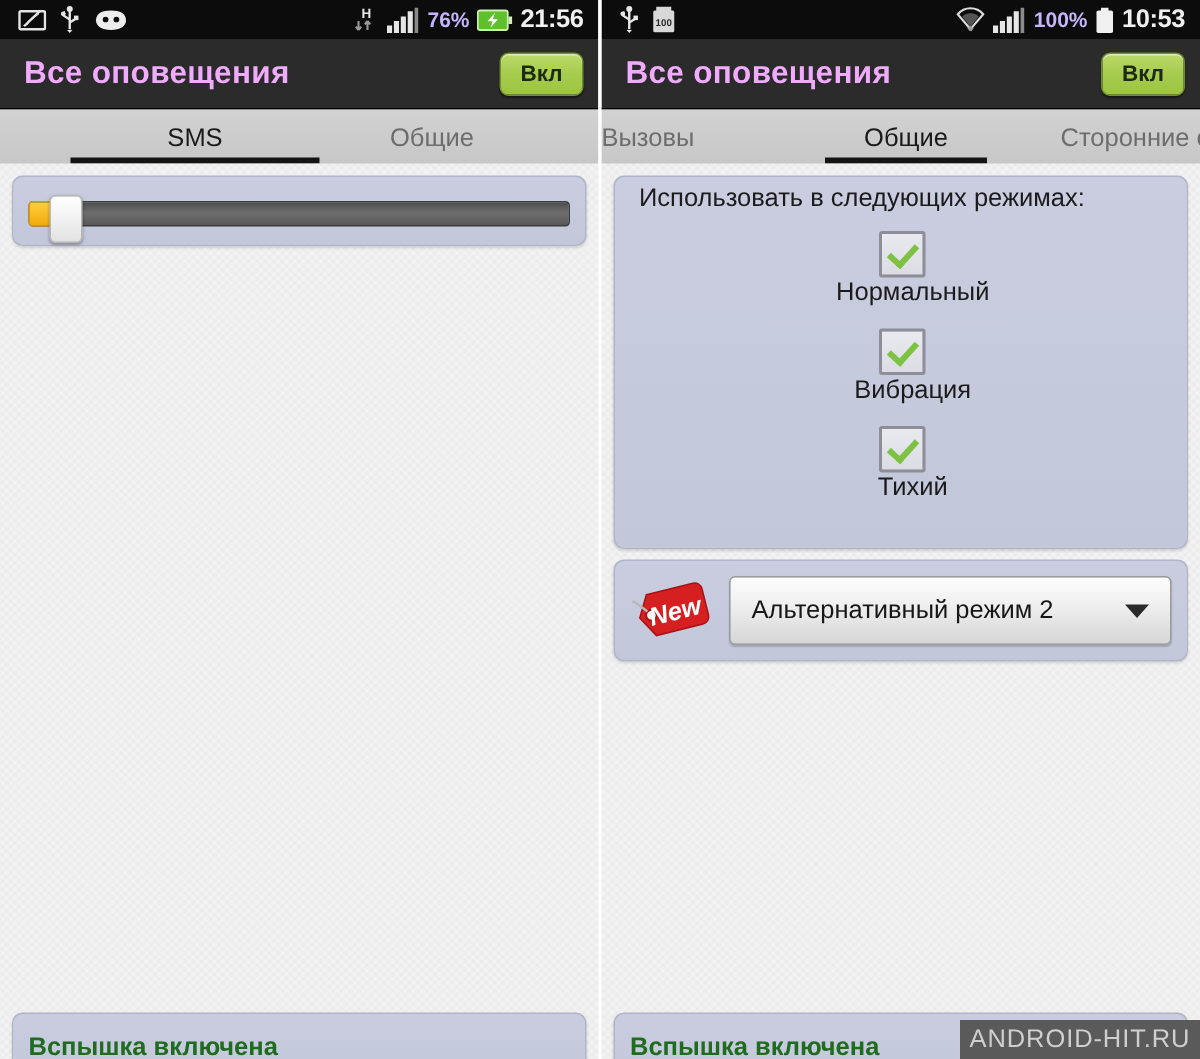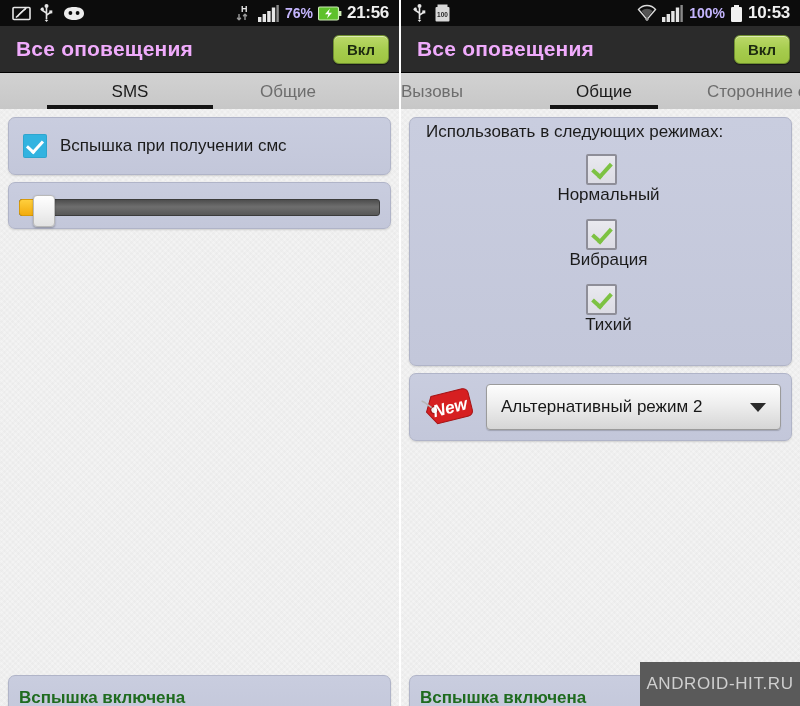--- a/index.html
+++ b/index.html
@@ -214,21 +214,21 @@
     display:flex;align-items:center;
     padding:0 10px;
     box-shadow:0 1px 2px rgba(0,0,0,.14);
   }
   .bottom-text{
     font-size:17px;font-weight:bold;color:#1f6b1f;
   }
   .watermark{
     position:absolute;
     right:0;bottom:0;
-    width:160px;height:44px;
+    width:160px;height:26px;
     background:#5a5a5a;
     color:#cfcfcf;
     font-size:17px;
     letter-spacing:0.6px;
     display:flex;align-items:center;justify-content:center;
   }
 </style>
 </head>
 <body>
 
@@ -298,26 +298,20 @@
       <button class="toggle-btn">Вкл</button>
     </div>
 
     <div class="tabbar left">
       <div class="tab tab-sms active">SMS</div>
       <div class="tab tab-obs">Общие</div>
     </div>
 
     <div class="content">
 
-      <div class="card">
-        <div class="row-check">
-          <span class="cb-blue"></span>
-          <span class="row-label">Вспышка при получении смс</span>
-        </div>
-      </div>
 
       <div class="card slider-card">
         <div class="slider-wrap">
           <div class="slider-track"></div>
           <div class="slider-fill"></div>
           <div class="slider-thumb"></div>
         </div>
       </div>
 
       <div class="bottom-card">

